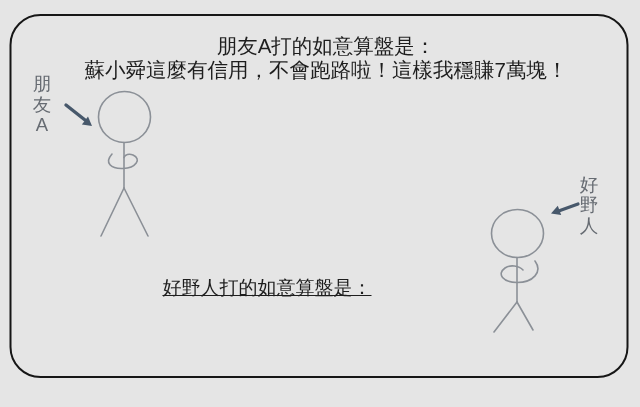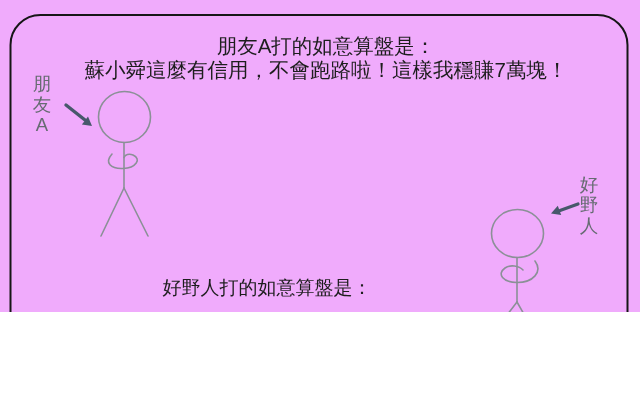--- a/index.html
+++ b/index.html
@@ -1,19 +1,19 @@
 <!DOCTYPE html>
 <html><head>
 <meta charset="utf-8">
 <style>
   html,body{margin:0;padding:0;background:#ffffff;}
   .stage{
     position:relative;
-    width:640px;height:312px;
-    background:#f0abfc;
+    width:640px;height:407px;
+    background:#e5e5e5;
     font-family:"Liberation Sans",sans-serif;
     overflow:hidden;
   }
   .layer{position:absolute;left:0;top:0;width:640px;height:407px;}
   .caption{
     position:absolute;
     color:#1e1e1e;
     text-align:center;
     white-space:nowrap;
   }
@@ -61,21 +61,21 @@
 
     <g>
       <line x1="578" y1="204" x2="560" y2="210.5" stroke="#47586b" stroke-width="3.2" stroke-linecap="round"></line>
       <polygon points="551,213.5 557.8,205.7 561.2,215.1" fill="#47586b"></polygon>
     </g>
   </svg>
 
   <div class="caption cap-top" style="left:13px;top:33.5px;width:626px;">朋友A打的如意算盤是：</div>
   <div class="caption cap-top" style="left:13px;top:57.5px;width:626px;text-align:center;">蘇小舜這麼有信用，不會跑路啦！這樣我穩賺7萬塊！</div>
 
-  <div class="caption cap-bottom" style="left:17px;top:275.5px;width:500px;">好野人打的如意算盤是：</div>
+  <div class="caption cap-bottom" style="left:17px;top:275.5px;width:500px;text-decoration:underline;">好野人打的如意算盤是：</div>
 
   <div class="vlabel" style="left:27px;top:74px;">
     <span>朋</span>
     <span>友</span>
     <span>A</span>
   </div>
 
   <div class="vlabel" style="left:574px;top:174.5px;">
     <span>好</span>
     <span>野</span>

